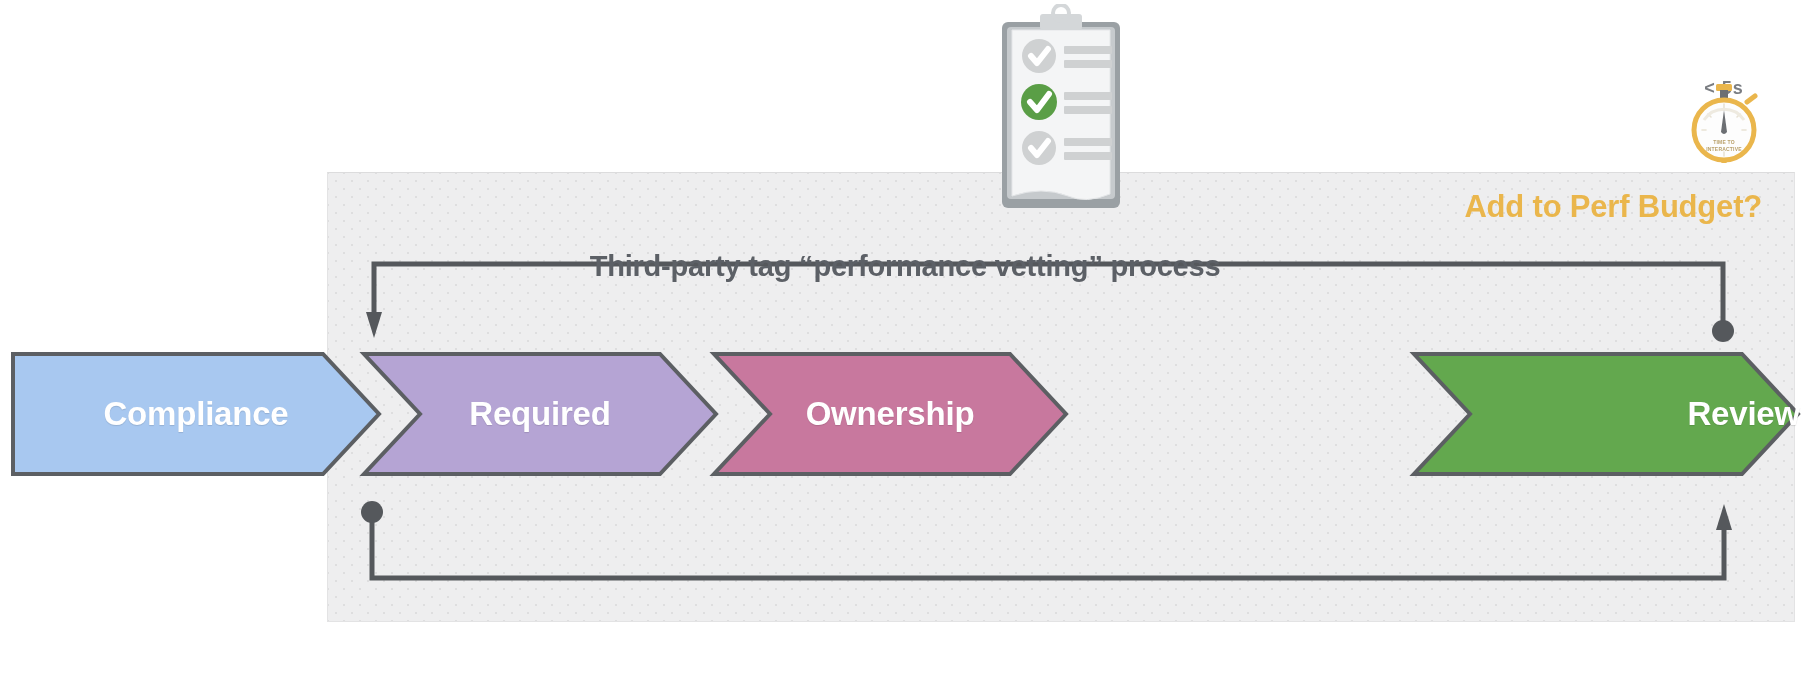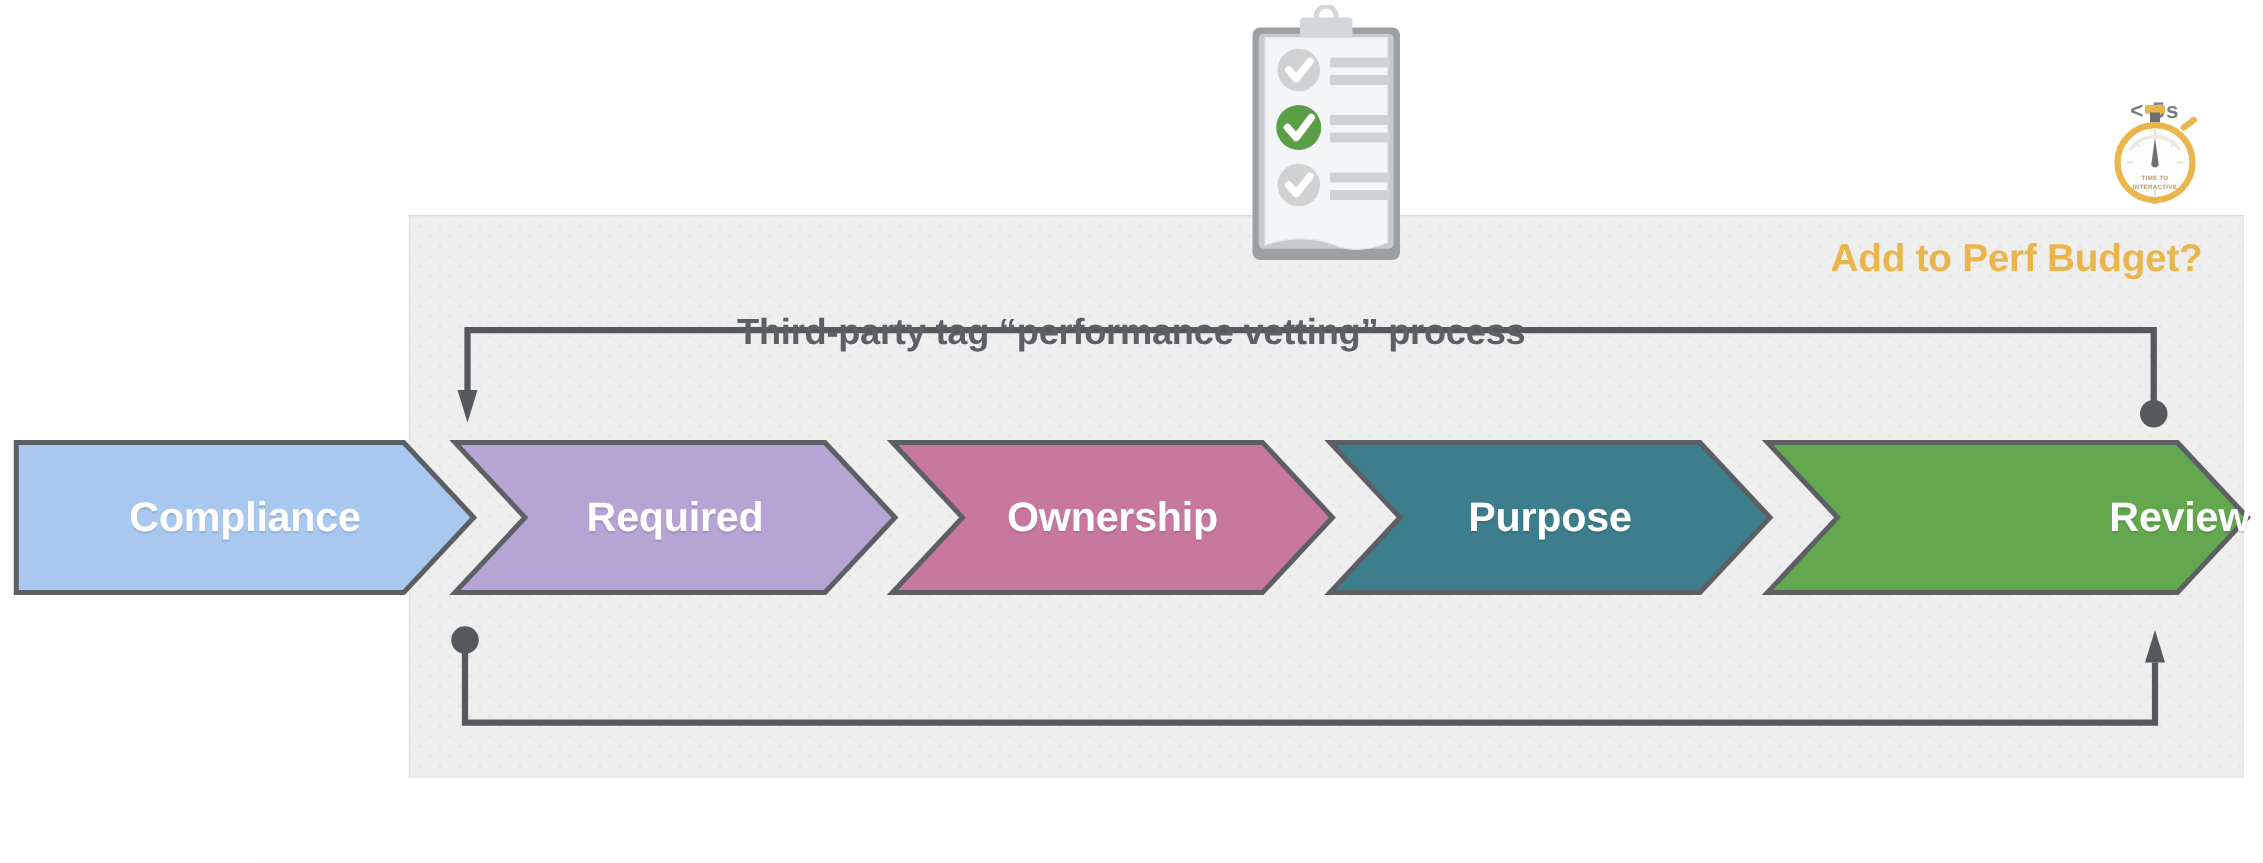--- a/index.html
+++ b/index.html
@@ -188,26 +188,20 @@
     <span class="chev-label">Required</span>
   </div>
 
   <div class="chev" id="chev2" style="left:712px; width:356px;">
     <svg viewBox="0 0 356 124" preserveAspectRatio="none">
       <polygon points="2,2 298,2 354,62 298,122 2,122 58,62" fill="#c8789e" stroke="#5c5f63" stroke-width="4" stroke-linejoin="miter"></polygon>
     </svg>
     <span class="chev-label">Ownership</span>
   </div>
 
-  <div class="chev" id="chev3" style="left:1062px; width:356px;">
-    <svg viewBox="0 0 356 124" preserveAspectRatio="none">
-      <polygon points="2,2 298,2 354,62 298,122 2,122 58,62" fill="#3d7e8c" stroke="#5c5f63" stroke-width="4" stroke-linejoin="miter"></polygon>
-    </svg>
-    <span class="chev-label">Purpose</span>
-  </div>
 
   <div class="chev" id="chev4" style="left:1412px; width:388px;justify-content:flex-end;">
     <svg viewBox="0 0 388 124" preserveAspectRatio="none">
       <polygon points="2,2 330,2 386,62 330,122 2,122 58,62" fill="#63a84e" stroke="#5c5f63" stroke-width="4" stroke-linejoin="miter"></polygon>
     </svg>
     <span class="chev-label">Review</span>
   </div>
 
 </div>
 

